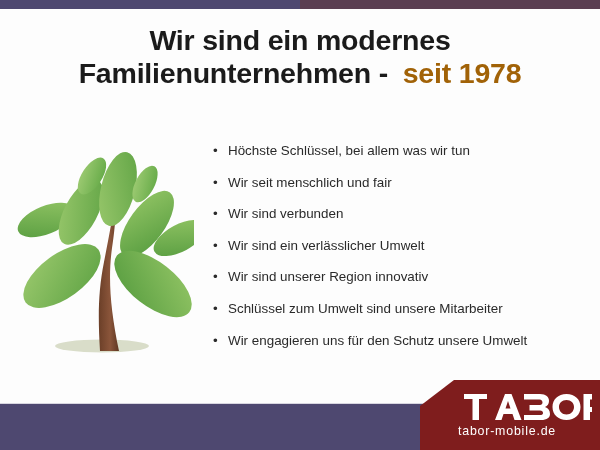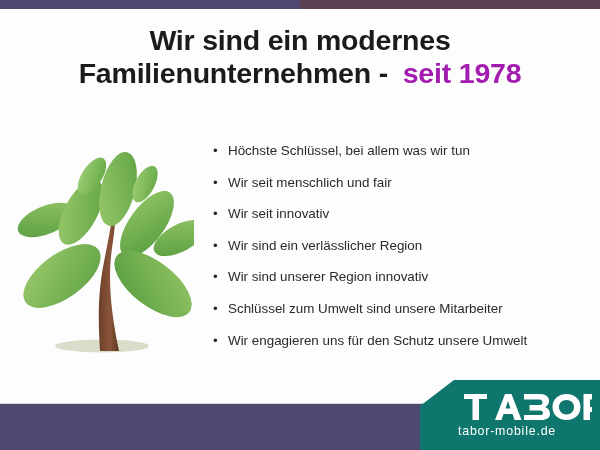--- a/index.html
+++ b/index.html
@@ -27,21 +27,21 @@
   
   .headline{
     position:absolute;left:0;top:24px;width:600px;
     text-align:center;
     font-size:28.5px;
     font-weight:bold;
     line-height:33px;
     color:#1b1b1b;
     letter-spacing:-0.2px;
   }
-  .headline .accent{color:#a21caf;margin-left:7px;}
+  .headline .accent{color:#a16207;margin-left:7px;}
 
   
   .tree-wrap{
     position:absolute;left:14px;top:132px;width:180px;height:235px;
   }
   .tree-wrap svg{display:block;width:100%;height:100%;}
 
   
   .bullets{
     position:absolute;left:210px;top:142px;width:385px;
@@ -65,21 +65,21 @@
   .footer-bar{
     position:absolute;left:0;bottom:0;width:600px;height:46px;
     background:#4e4870;
   }
   .footer-bar:before{
     content:"";position:absolute;left:0;top:-1px;width:100%;height:1px;
     background:#d8d6e0;
   }
   .logo-panel{
     position:absolute;right:0;bottom:0;width:180px;height:70px;
-    background:#0f766e;
+    background:#7f1d1d;
     clip-path:polygon(34px 0, 180px 0, 180px 70px, 0 70px, 0 26px);
   }
   .logo-inner{
     position:absolute;left:0;top:0;width:180px;height:70px;
   }
   .logo-mark{
     position:absolute;left:44px;top:14px;width:128px;height:26px;
   }
   .logo-mark svg{display:block;width:100%;height:100%;}
   .logo-sub{
@@ -154,22 +154,22 @@
         <ellipse fill="url(#lfA)" cx="48" cy="144" rx="45" ry="22" transform="rotate(-36 48 144)"></ellipse>
 
         <ellipse fill="url(#lfB)" cx="139" cy="152" rx="46" ry="22" transform="rotate(38 139 152)"></ellipse>
       </g>
     </svg>
   </div>
 
   <ul class="bullets">
     <li><span class="dot">•</span><span>Höchste Schlüssel, bei allem was wir tun</span></li>
     <li><span class="dot">•</span><span>Wir seit menschlich und fair</span></li>
-    <li><span class="dot">•</span><span>Wir seit innovativ</span></li>
-    <li><span class="dot">•</span><span>Wir sind ein verlässlicher Region</span></li>
+    <li><span class="dot">•</span><span>Wir sind verbunden</span></li>
+    <li><span class="dot">•</span><span>Wir sind ein verlässlicher Umwelt</span></li>
     <li><span class="dot">•</span><span>Wir sind unserer Region innovativ</span></li>
     <li><span class="dot">•</span><span>Schlüssel zum Umwelt sind unsere Mitarbeiter</span></li>
     <li><span class="dot">•</span><span>Wir engagieren uns für den Schutz unsere Umwelt</span></li>
   </ul>
 
   <div class="footer-bar"></div>
 
   <div class="logo-panel">
     <div class="logo-inner">
       <div class="logo-mark">

